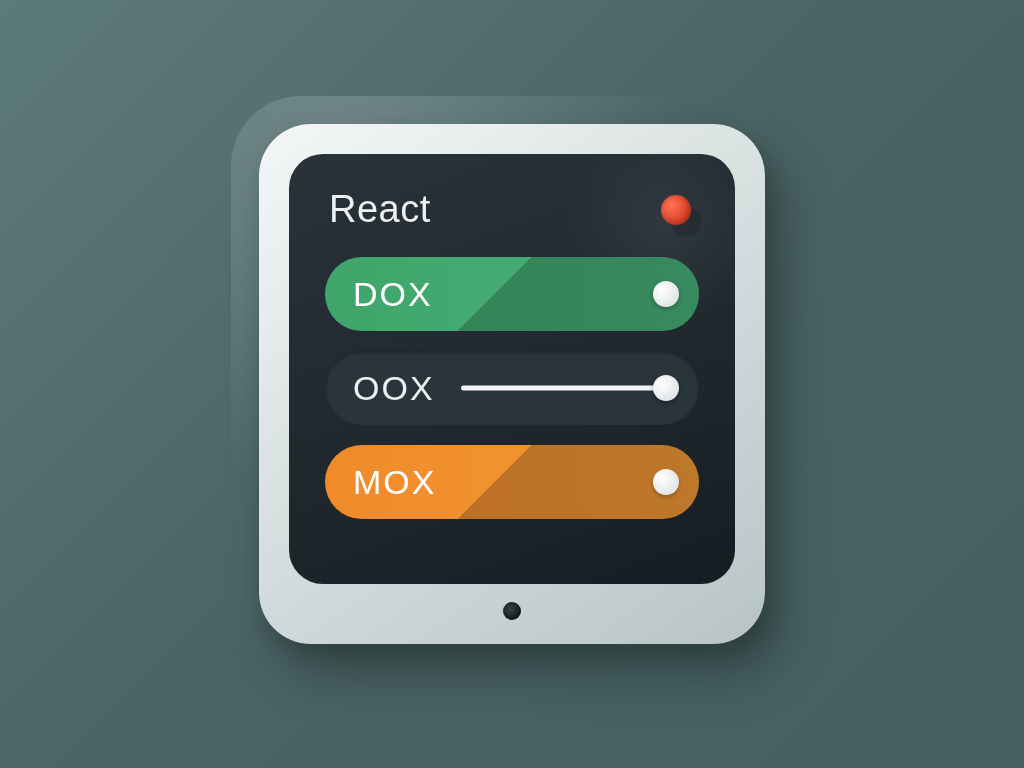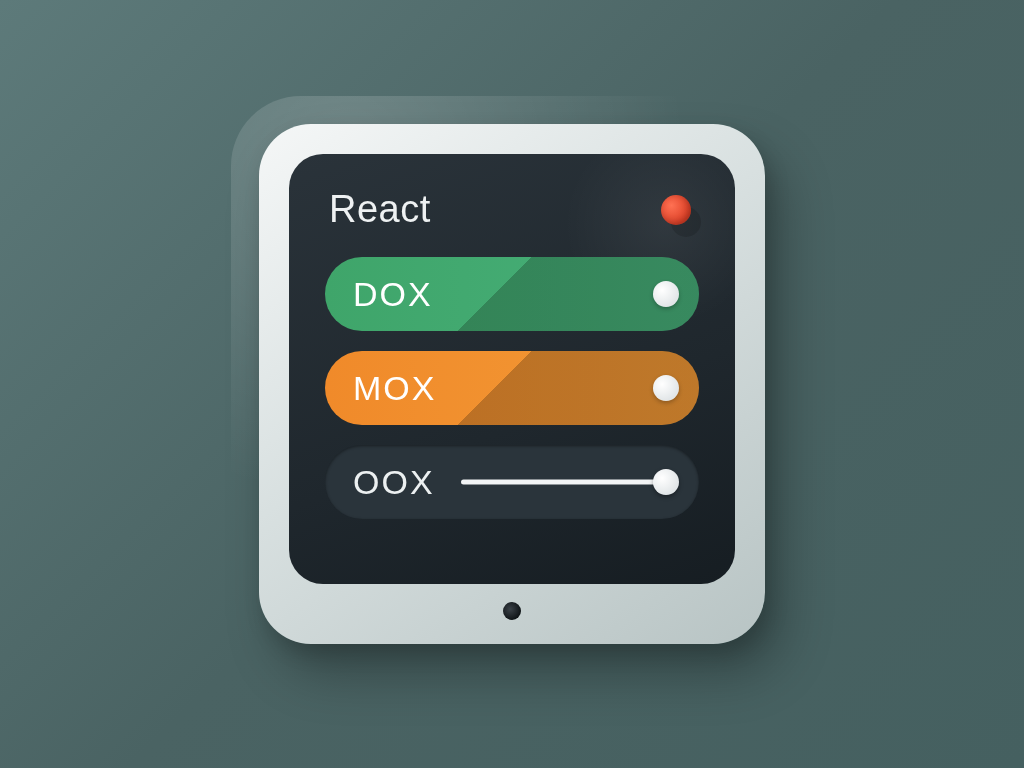--- a/index.html
+++ b/index.html
@@ -144,28 +144,28 @@
     </div>
 
     <div class="pill-stack">
 
       <div class="pill pill-green">
         <div class="diag-shadow"></div>
         <span class="pill-label">DOX</span>
         <div class="knob"></div>
       </div>
 
+      <div class="pill pill-dark">
+        <span class="pill-label">OOX</span>
+        <div class="track-line"></div>
+        <div class="knob"></div>
+      </div>
+
       <div class="pill pill-orange">
         <div class="diag-shadow"></div>
         <span class="pill-label">MOX</span>
-        <div class="knob"></div>
-      </div>
-
-      <div class="pill pill-dark">
-        <span class="pill-label">OOX</span>
-        <div class="track-line"></div>
         <div class="knob"></div>
       </div>
 
     </div>
   </div>
   <div class="home-indicator"></div>
 </div>
 
 </body></html>

